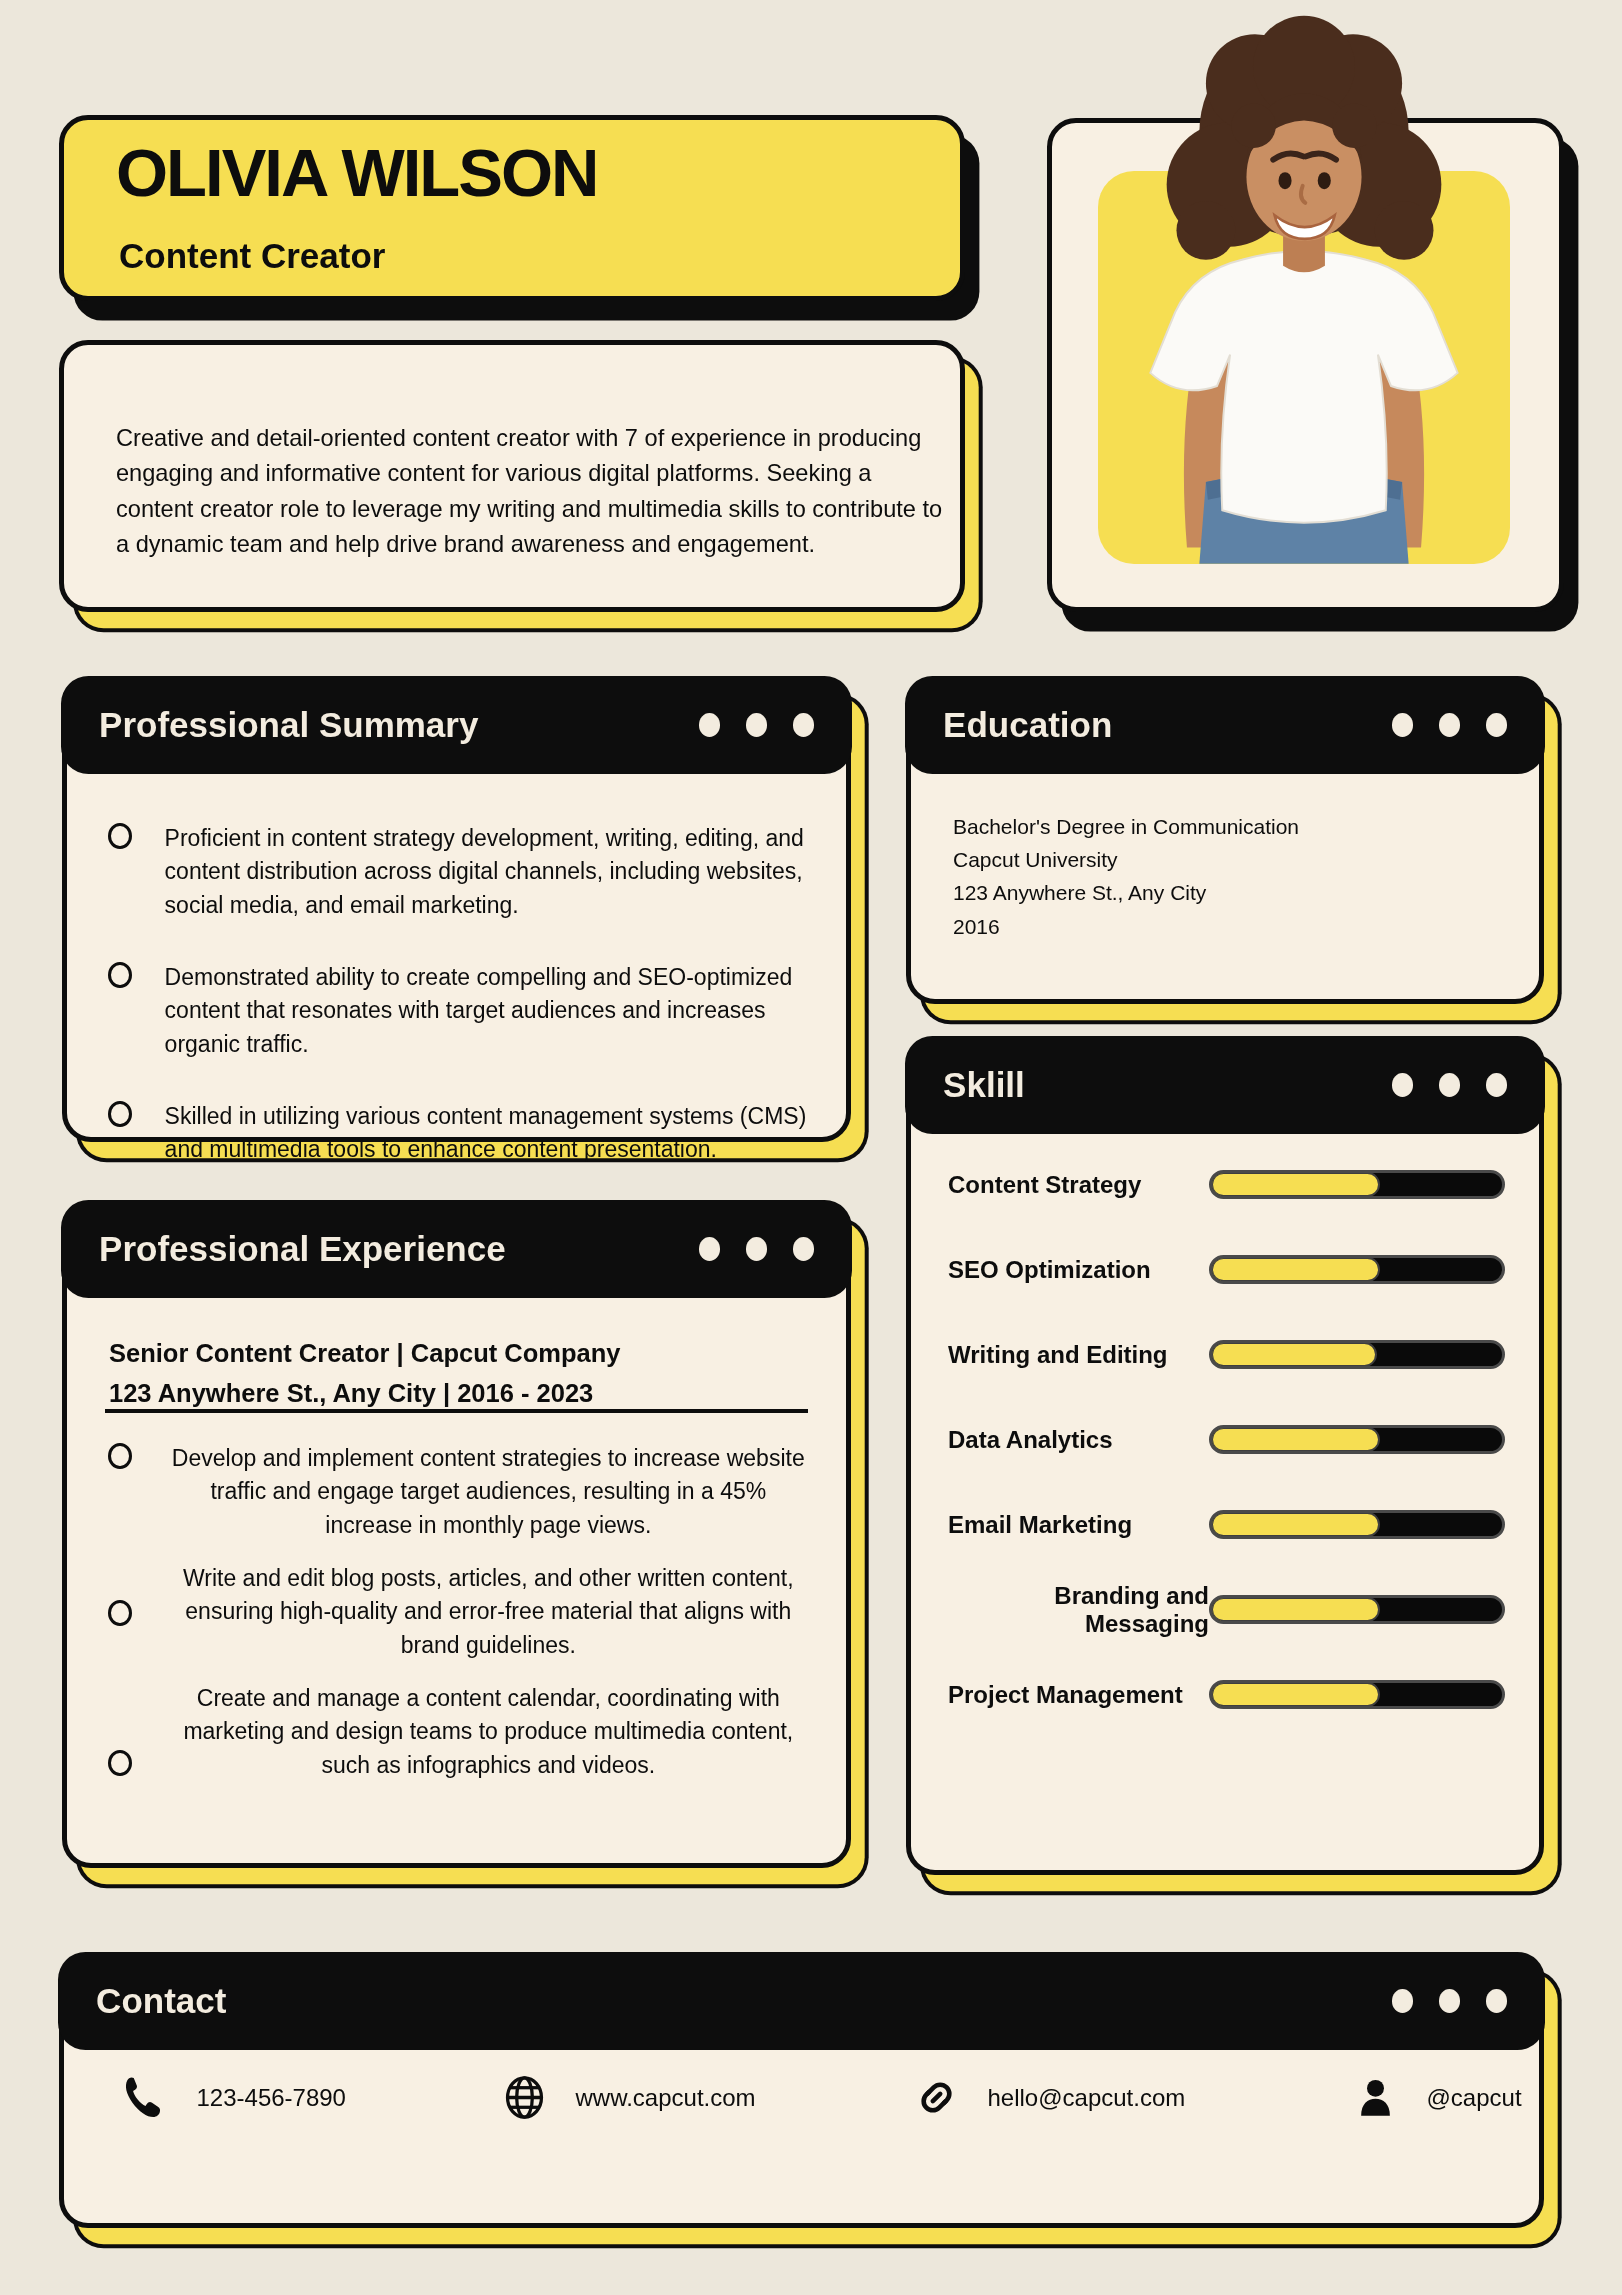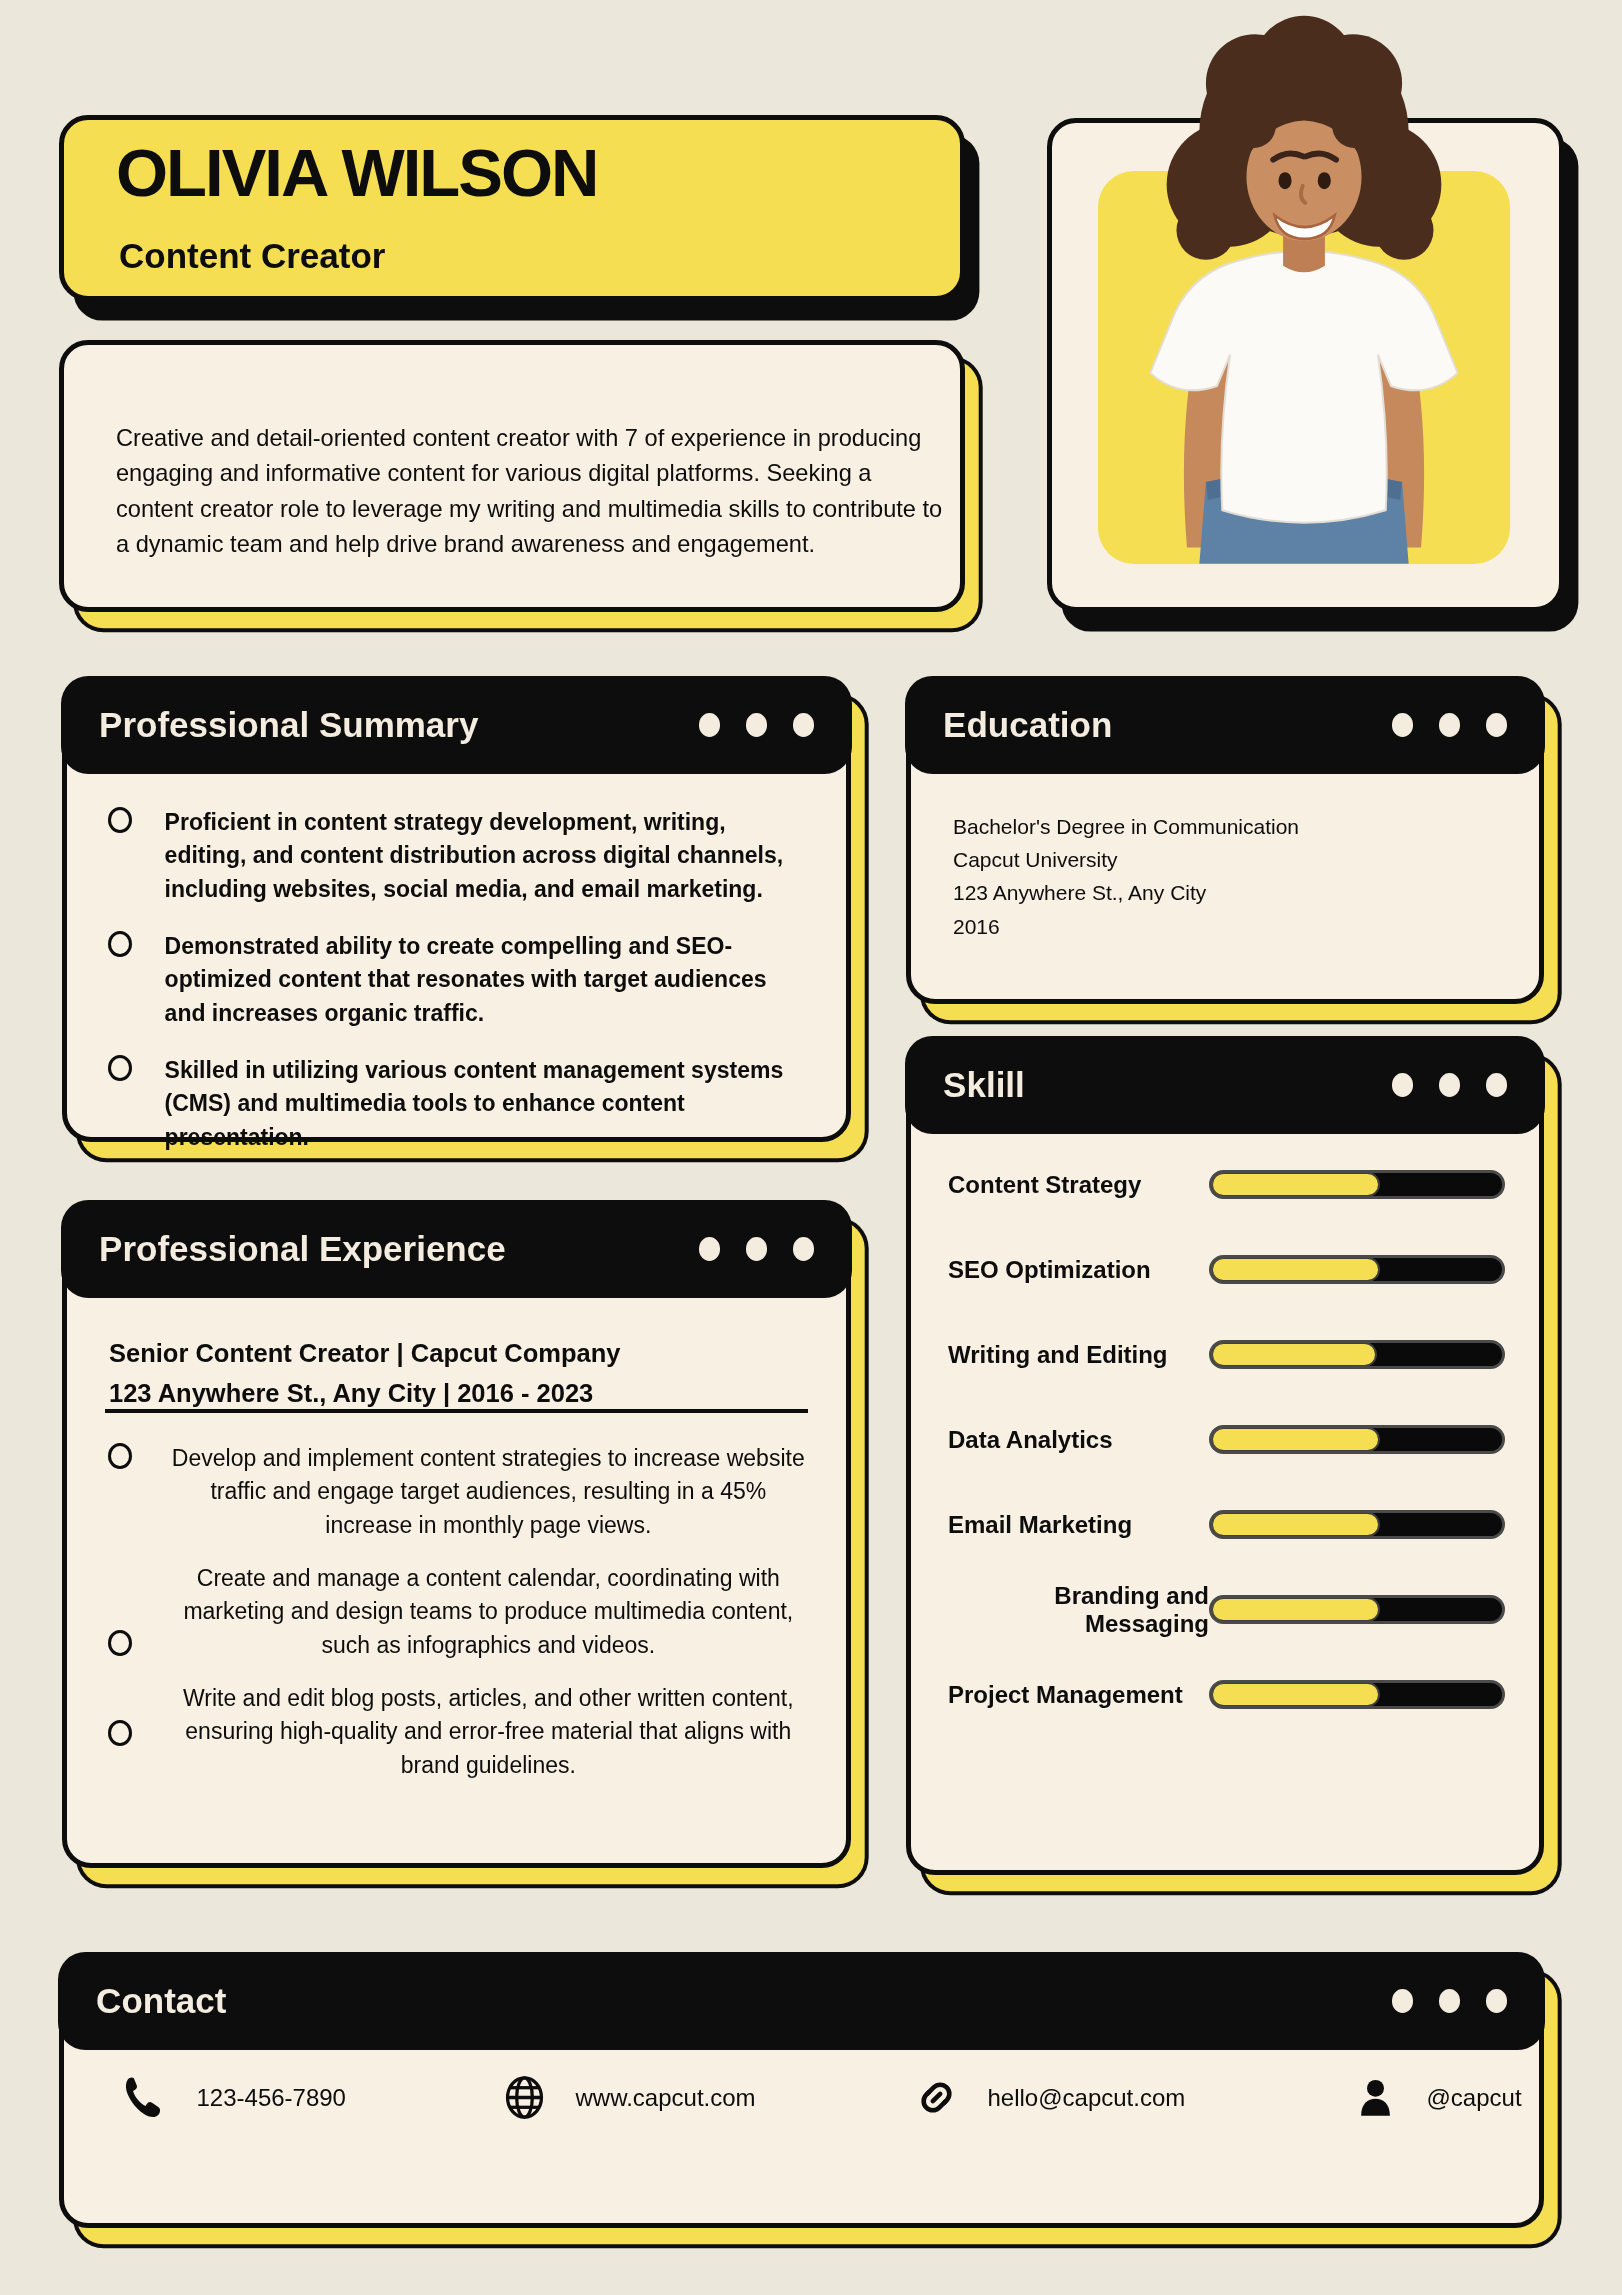--- a/index.html
+++ b/index.html
@@ -42,21 +42,21 @@
     background:var(--ink);border-radius:27.5px;
     display:flex;align-items:center;justify-content:space-between;
     padding:0 38px;color:#F3ECDF;
   }
   .card-head .head-title{font-size:35px;font-weight:700;letter-spacing:0;}
   .window-dots{display:flex;gap:26px;align-items:center;}
   .window-dot{width:21px;height:23.6px;border-radius:50%;background:#F3ECDF;}
 
   #summary-card{left:62px;top:677px;width:789px;height:465px;}
   .bullets{position:absolute;left:41px;right:34px;display:flex;flex-direction:column;}
-  #summary-card .bullets{top:124px;gap:24px;font-weight:bold;}
+  #summary-card .bullets{top:140px;gap:39px;}
   .bullet{display:flex;gap:33px;}
   .bullet.align-center{align-items:center;}
   .bullet.align-end{align-items:flex-end;}
   .bullet-dot{flex:0 0 auto;width:23.6px;height:26px;border:3.9px solid var(--ink);border-radius:50%;background:transparent;margin-top:1.3px;}
   .bullet.align-end .bullet-dot{margin-bottom:6.5px;}
   .bullet-text{font-size:23px;line-height:1.45;max-width:648px;}
 
   #education-card{left:906px;top:677px;width:638px;height:327px;}
   .edu-lines{position:absolute;left:42px;top:128px;font-size:21px;line-height:1.58;}
 
@@ -255,27 +255,27 @@
   <div class="xp-head-lines">
     <div>Senior Content Creator | Capcut Company</div>
     <div>123 Anywhere St., Any City | 2016 - 2023</div>
   </div>
   <div class="divider"></div>
   <div class="bullets">
     <div class="bullet">
       <span class="bullet-dot"></span>
       <span class="bullet-text">Develop and implement content strategies to increase website traffic and engage target audiences, resulting in a 45% increase in monthly page views.</span>
     </div>
+    <div class="bullet align-center">
+      <span class="bullet-dot"></span>
+      <span class="bullet-text">Write and edit blog posts, articles, and other written content, ensuring high-quality and error-free material that aligns with brand guidelines.</span>
+    </div>
     <div class="bullet align-end">
       <span class="bullet-dot"></span>
       <span class="bullet-text">Create and manage a content calendar, coordinating with marketing and design teams to produce multimedia content, such as infographics and videos.</span>
-    </div>
-    <div class="bullet align-center">
-      <span class="bullet-dot"></span>
-      <span class="bullet-text">Write and edit blog posts, articles, and other written content, ensuring high-quality and error-free material that aligns with brand guidelines.</span>
     </div>
   </div>
 </div>
 
 <div class="card shadow-yellow" id="contact-card">
   <div class="card-head">
     <span class="head-title">Contact</span>
     <span class="window-dots">
       <span class="window-dot"></span>
       <span class="window-dot"></span>

